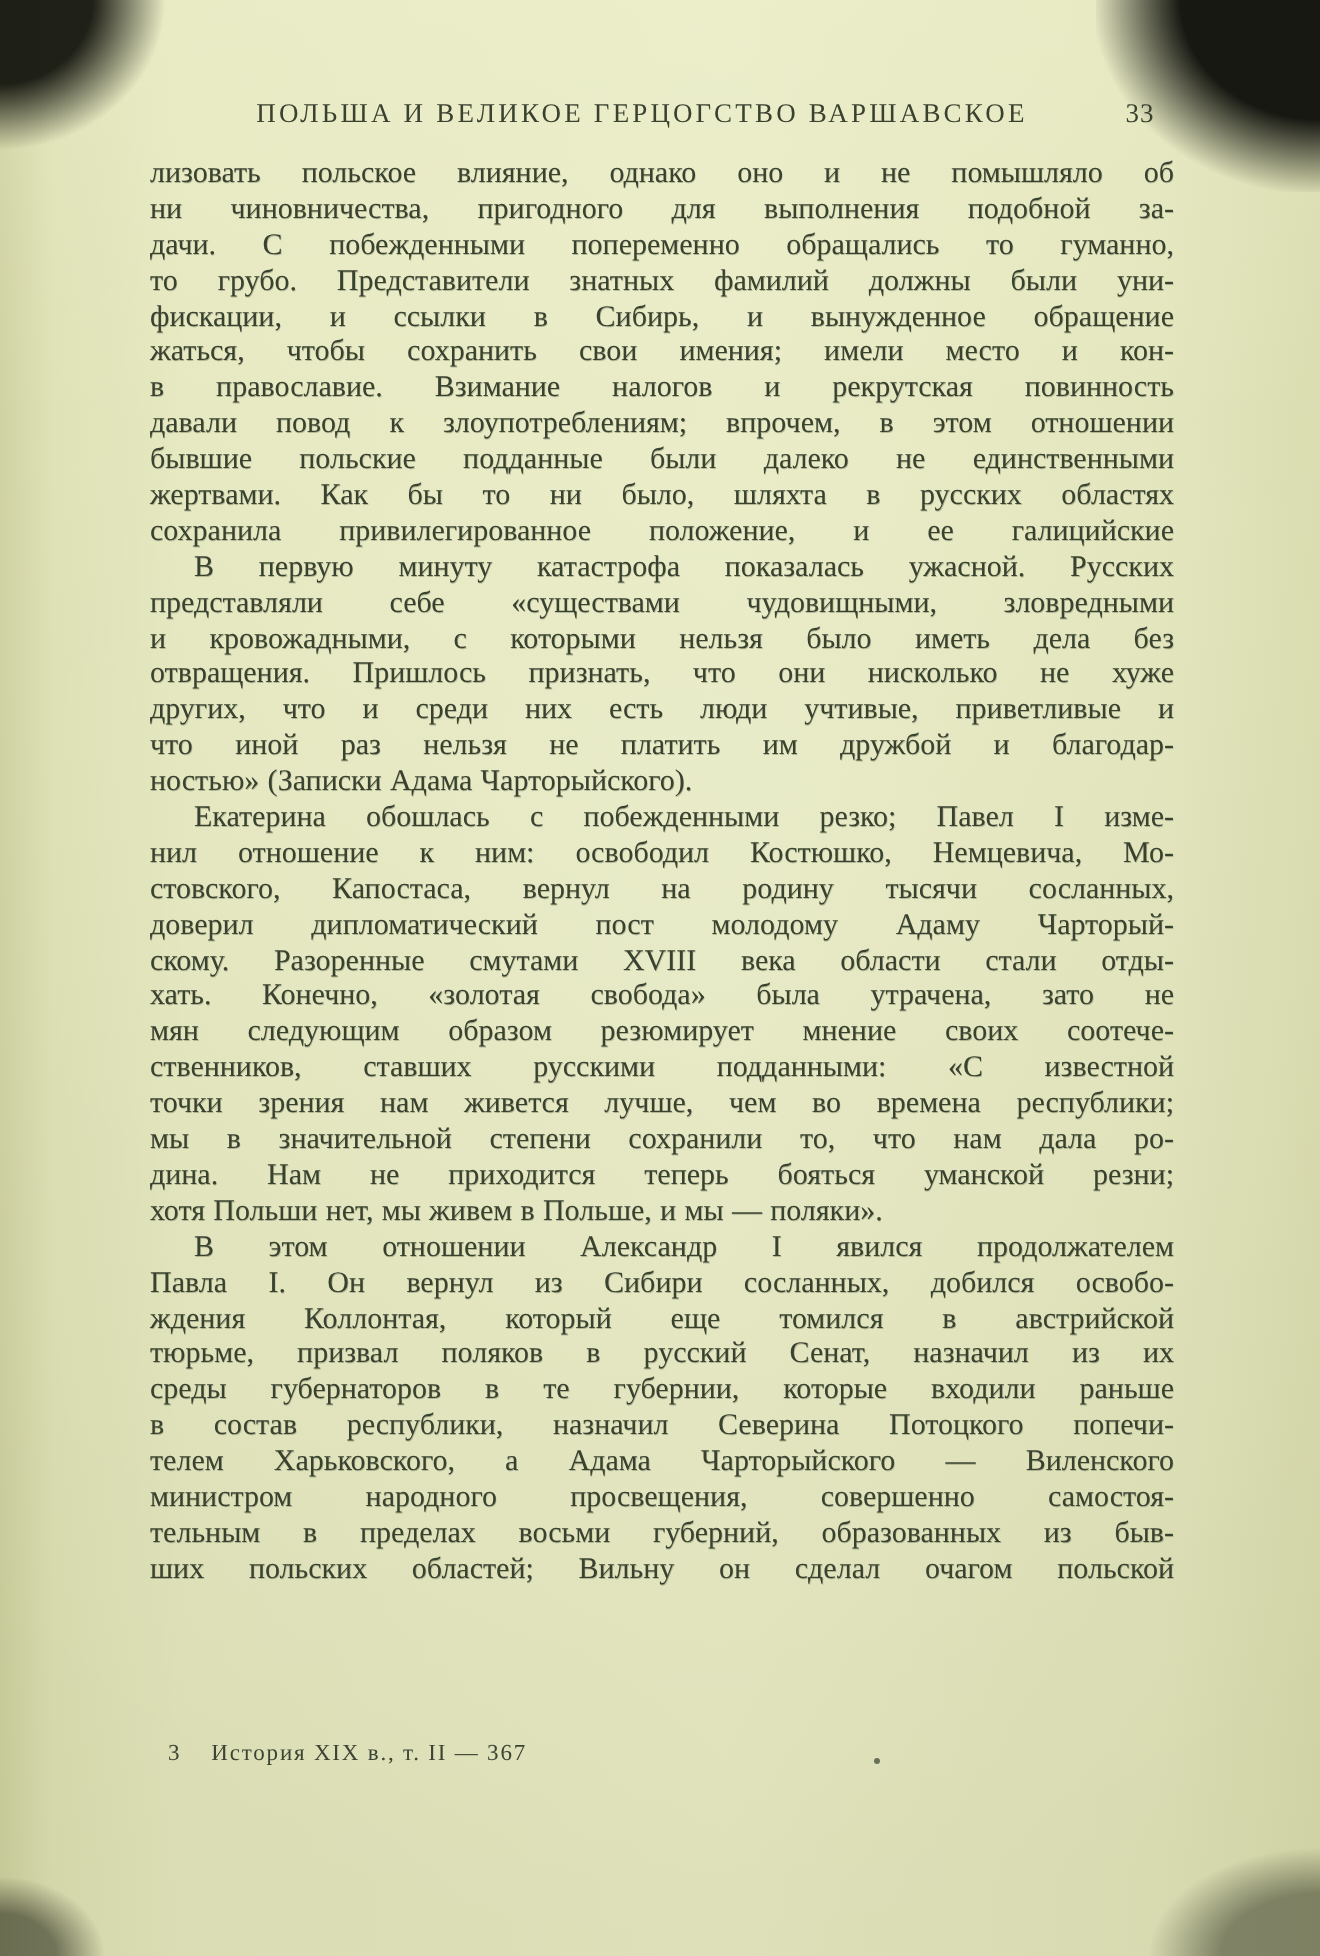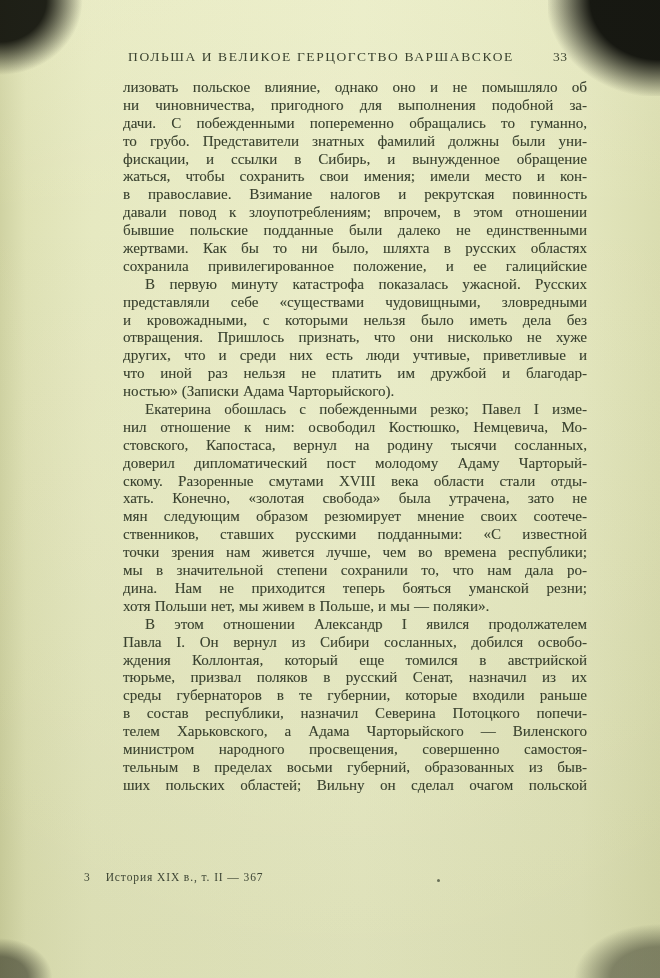--- a/index.html
+++ b/index.html
@@ -27,34 +27,33 @@
   .corner.br{right:0;bottom:0;width:92px;height:58px;
     background:radial-gradient(ellipse at 100% 100%, rgba(44,46,32,0.50) 0 38%, rgba(44,46,32,0) 66%);}
 
   .running-header{
     position:absolute;top:49px;left:75px;width:512px;
     display:flex;align-items:baseline;
     font-size:13.5px;letter-spacing:1.6px;
     color:#3a422f;white-space:nowrap;
   }
   .htitle{flex:1;text-align:center;padding-left:14px;}
-  .pagenum{width:34px;text-align:left;letter-spacing:0.5px;}
+  .pagenum{width:34px;text-align:center;letter-spacing:0.5px;}
 
   .textblock{
     position:absolute;top:79px;left:75px;width:512px;
     font-size:15px;line-height:17.9px;
     color:#39412f;
     text-shadow:0.3px 0.3px 0 rgba(57,65,47,0.30);
   }
   .line{
     height:17.9px;
     text-align:justify;
     text-align-last:justify;
     word-spacing:0.4px;
-    margin-left:48px;
   }
   .line.nojust{text-align-last:left;}
   .line.indent{text-indent:22px;}
   .it{}
 
   .footer{
     position:absolute;top:871px;left:84px;
     font-size:11.5px;letter-spacing:0.9px;color:#3c4433;
     white-space:nowrap;
   }

